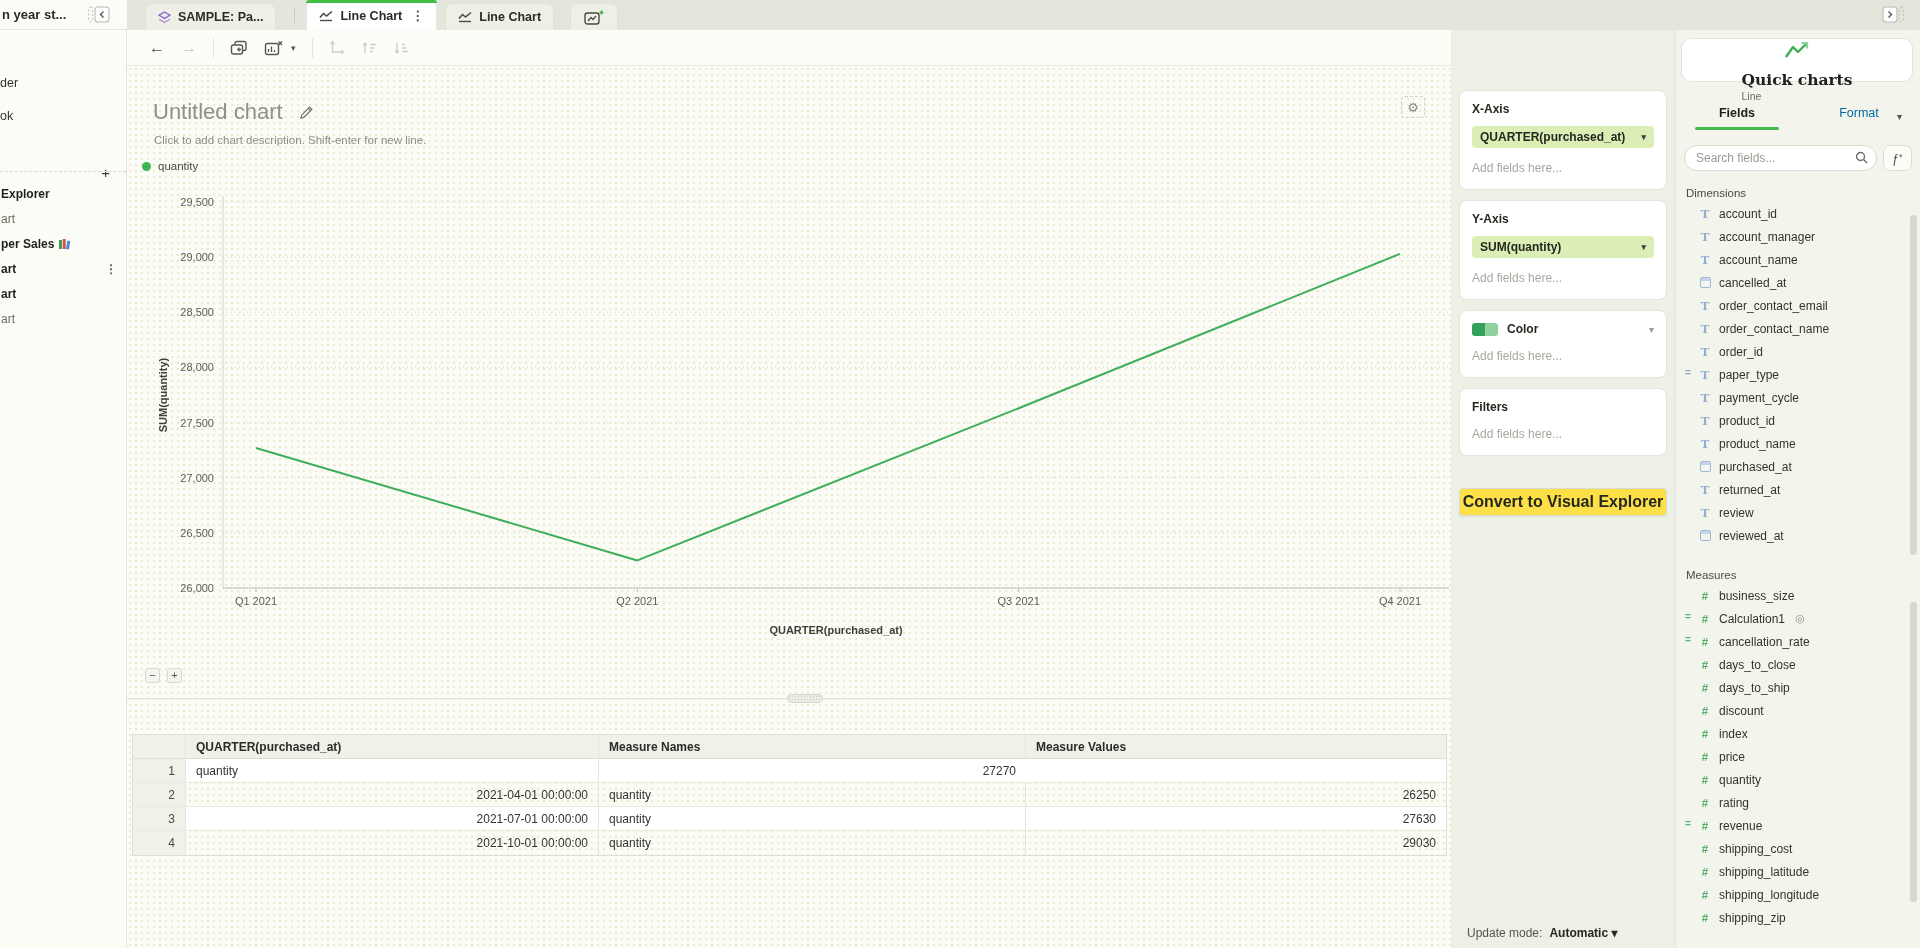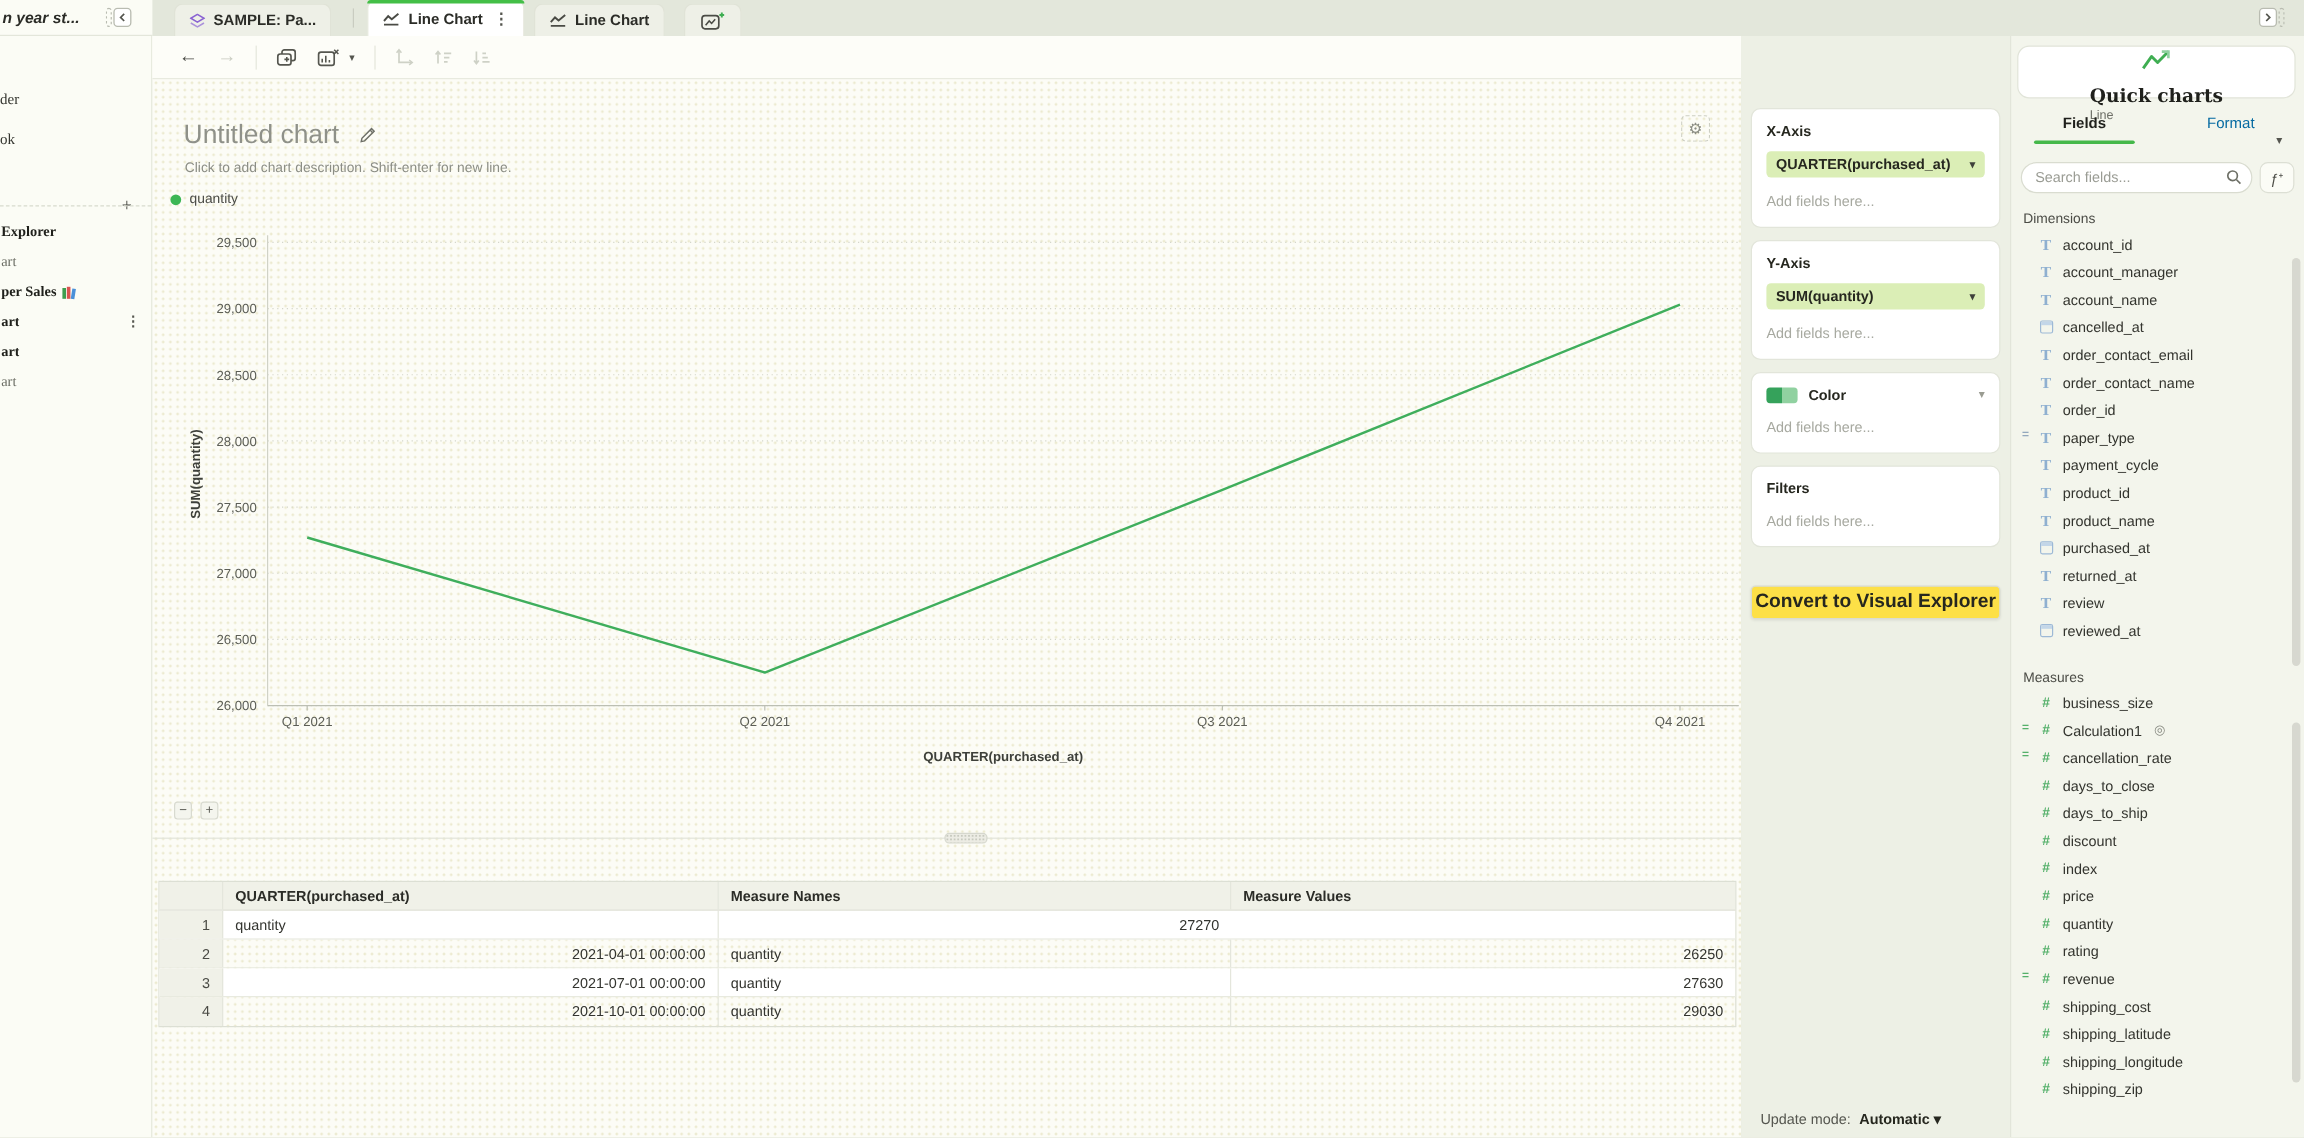--- a/index.html
+++ b/index.html
@@ -1,34 +1,34 @@
 <!DOCTYPE html>
 <html><head>
 <meta charset="utf-8">
 <style>
   * { margin:0; padding:0; box-sizing:border-box; }
   body { background:#e3e7db; font-family:"Liberation Sans", sans-serif; }
   .app { position:relative; width:1920px; height:948px; overflow:hidden; background:#e3e7db; }
 
   
   .tabbar { position:absolute; left:0; top:0; width:1920px; height:30px; background:#e3e7db; }
-  .ws-head { position:absolute; left:0; top:0; width:127px; height:30px; background:#fbfcf5; border-bottom:1px solid #e3e6da; display:flex; align-items:center;font-style:italic; }
+  .ws-head { position:absolute; left:0; top:0; width:127px; height:30px; background:#fbfcf5; border-bottom:1px solid #e3e6da; display:flex; align-items:center; }
   .ws-label { font-size:13px; font-weight:bold; color:#2b2c27; white-space:nowrap; overflow:hidden; padding-left:2px; width:86px; }
   .panel-toggle { width:26px; height:19px; display:flex; align-items:center; justify-content:center; cursor:pointer; }
   .toggle-right { position:absolute; right:14px; top:5px; }
   .tabs { position:absolute; left:145px; top:0; height:30px; display:flex; align-items:flex-end; }
   .ptab { position:relative; height:27px; margin-right:8px; background:#eef0e7; border:1px solid #e0e3d7; border-bottom:none; border-radius:7px 7px 0 0; display:flex; align-items:center; gap:7px; padding:0 12px; font-size:12.5px; font-weight:bold; color:#2b2c27; cursor:pointer; }
   .ptab.active { height:30px; background:#ffffff; border-color:#e6e8dd; margin-left:22px; }
   .ptab.active::before { content:""; position:absolute; left:-13px; top:6px; width:1px; height:16px; background:#c9ccc0; }
   .tab-accent { position:absolute; left:-1px; right:-1px; top:-1px; height:3px; background:#43bf47; border-radius:3px 3px 0 0; }
   .kebab { color:#55564f; font-size:13px; margin-left:2px; }
   .newtab { height:27px; width:48px; background:#eef0e7; border:1px solid #e0e3d7; border-bottom:none; border-radius:7px 7px 0 0; display:flex; align-items:center; justify-content:center; margin-left:18px; cursor:pointer; }
 
   
-  .sidebar { position:absolute; left:0; top:30px; width:127px; height:918px; background:#fbfcf5; border-right:1px solid #e3e6da;font-family:Liberation Serif, serif; }
+  .sidebar { position:absolute; left:0; top:30px; width:127px; height:918px; background:#fbfcf5; border-right:1px solid #e3e6da; }
   .side-top-item { position:absolute; left:0; font-size:12.5px; color:#33342e; }
   .side-plus { position:absolute; right:16px; top:134px; font-size:15px; color:#3e403a; cursor:pointer; }
   .side-dash { position:absolute; left:0; right:0; top:141px; border-top:1px dashed #d7dacd; }
   .side-list { position:absolute; left:0; right:0; top:151px; }
   .srow { position:relative; height:25px; display:flex; align-items:center; font-size:12px; color:#6b6d64; cursor:pointer; }
   .srow.bold { color:#1f201b; font-weight:bold; }
   .slabel { padding-left:1px; white-space:nowrap; overflow:hidden; }
   .books-icon { margin-left:4px; display:inline-flex; }
   .skebab { position:absolute; right:9px; color:#55564f; font-size:12px; }
 
@@ -89,21 +89,21 @@
   .um-label { color:#55564f; }
   .um-value { color:#26271f; font-weight:bold; cursor:pointer; }
 
   
   .fields-col { position:absolute; left:1675px; top:30px; width:245px; height:918px; background:#f3f5ec; border-left:1px solid #e2e5da; }
   .qc-card { margin:8px 7px 0 5px; height:44px; background:#fff; border:1px solid #e1e4d9; border-radius:10px; display:flex; align-items:center; padding:0 10px; gap:9px; cursor:pointer;flex-direction:column; }
   .qc-text { display:flex; flex-direction:column; }
   .qc-title { font-family:"DejaVu Serif", serif; font-size:15.5px; font-weight:bold; color:#1f201c; }
   .qc-sub { font-size:10.5px; color:#6d6f67; margin-top:1px; }
   .qc-caret { margin-left:auto; font-size:10px; color:#55564f; }
-  .ftabs { margin-top:14px; display:flex; }
+  .ftabs { margin-top:24px; display:flex; }
   .ftab { width:50%; text-align:center; font-size:12.5px; color:#0369a1; cursor:pointer; }
   .ftab.active { font-weight:bold; color:#1f201c; }
   .ftab.active::after { content:""; display:block; height:3px; width:84px; background:#45b84a; border-radius:2px; margin:7px auto 0; }
   .search-row { margin:15px 8px 0 8px; display:flex; align-items:center; gap:6px; }
   .search-wrap { position:relative; flex:1; }
   .search-input { width:100%; height:26px; border:1px solid #d9dcd0; border-radius:13px; background:#fff; padding:0 28px 0 11px; font-size:12px; color:#33342e; font-family:"Liberation Sans", sans-serif; outline:none; }
   .search-input::placeholder { color:#9a9c94; }
   .search-icon { position:absolute; right:9px; top:6px; display:flex; }
   .fx-btn { width:29px; height:26px; border:1px solid #dcdfd4; border-radius:7px; background:#fbfcf6; font-size:12px; color:#4e4f49; display:flex; align-items:center; justify-content:center; cursor:pointer; }
   .group-label { margin:16px 0 3px 10px; font-size:11.5px; color:#4b4c46; }

